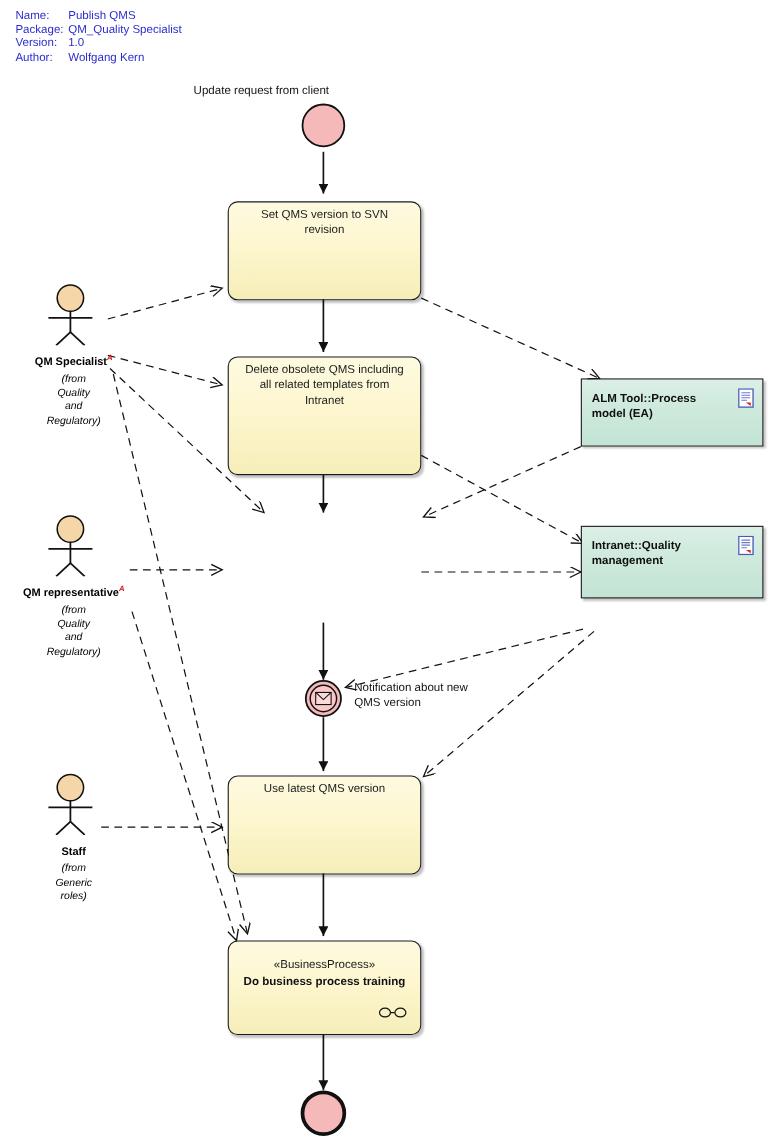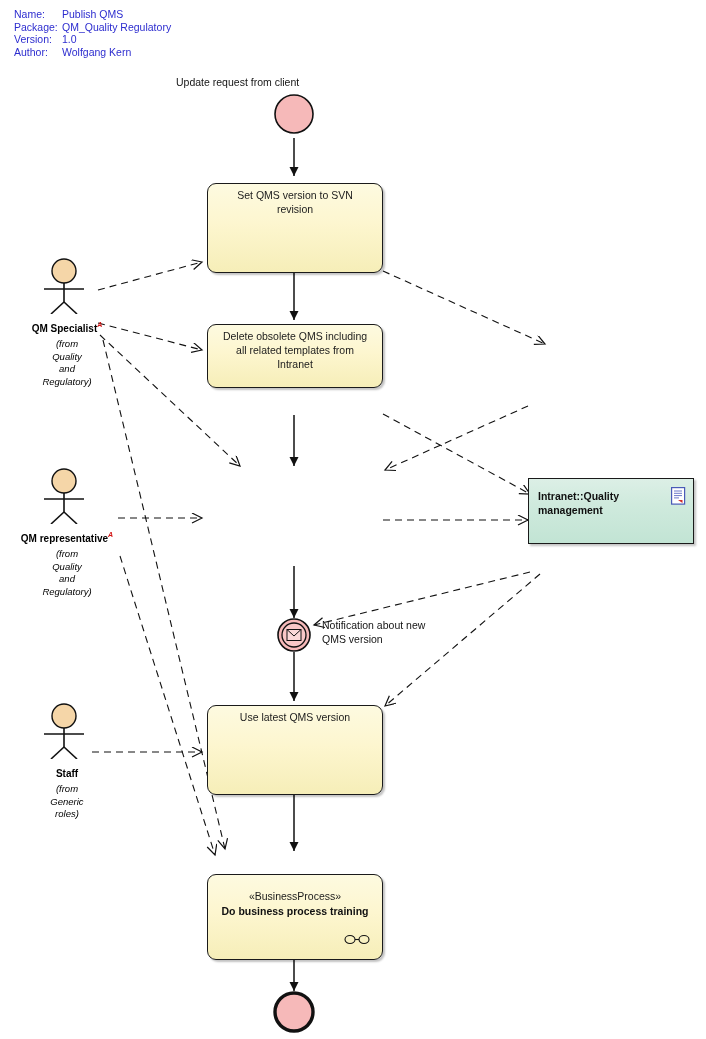--- a/index.html
+++ b/index.html
@@ -71,21 +71,21 @@
 
 <div id="canvas">
 
   <div class="meta">
     <div class="meta-row">
       <span class="meta-key">Name:</span>
       <span class="meta-val">Publish QMS</span>
     </div>
     <div class="meta-row">
       <span class="meta-key">Package:</span>
-      <span class="meta-val">QM_Quality Regulatory</span>
+      <span class="meta-val">QM_Quality Specialist</span>
     </div>
     <div class="meta-row">
       <span class="meta-key">Version:</span>
       <span class="meta-val">1.0</span>
     </div>
     <div class="meta-row">
       <span class="meta-key">Author:</span>
       <span class="meta-val">Wolfgang Kern</span>
     </div>
   </div>
@@ -140,30 +140,30 @@
   <div class="lbl" style="left:176px;top:76px;">Update request from client</div>
   <svg class="layer" viewBox="0 0 706 1039">
     <circle cx="294" cy="114" r="19" fill="#f6b9b9" stroke="#111" stroke-width="1.6"></circle>
     <circle cx="294" cy="1012" r="19" fill="#f6b9b9" stroke="#111" stroke-width="3.4"></circle>
   </svg>
 
   <div class="node activity" style="left:207px;top:183px;width:176px;height:90px;">
     <span>Set QMS version to SVN revision</span>
   </div>
 
-  <div class="node activity" style="left:207px;top:324px;width:176px;height:64px;">
+  <div class="node activity" style="left:207px;top:324px;width:176px;height:108px;">
     <span>Delete obsolete QMS including all related templates from Intranet</span>
   </div>
 
 
   <div class="node activity" style="left:207px;top:705px;width:176px;height:90px;">
     <span>Use latest QMS version</span>
   </div>
 
-  <div class="node activity top-text" style="left:207px;top:855px;width:176px;height:86px;margin-top:19px;">
+  <div class="node activity top-text" style="left:207px;top:855px;width:176px;height:86px;">
     <div style="width:100%;text-align:center;">
       <span class="stereo">«BusinessProcess»</span>
       <span class="bp-name">Do business process training</span>
     </div>
     <svg class="bp-icon" viewBox="0 0 26 11">
       <ellipse cx="6" cy="5.5" rx="5" ry="4" fill="none" stroke="#111" stroke-width="1.1"></ellipse>
       <ellipse cx="20" cy="5.5" rx="5" ry="4" fill="none" stroke="#111" stroke-width="1.1"></ellipse>
       <line x1="11" y1="5.5" x2="15" y2="5.5" stroke="#111" stroke-width="1.1"></line>
     </svg>
   </div>
@@ -172,20 +172,31 @@
     <circle cx="294" cy="635" r="16" fill="#f6b9b9" stroke="#111" stroke-width="1.6"></circle>
     <circle cx="294" cy="635" r="12" fill="#f9c7c7" stroke="#111" stroke-width="1.3"></circle>
     <rect x="287" y="629.5" width="14" height="11" fill="#fbd9d9" stroke="#111" stroke-width="1"></rect>
     <path d="M287,629.5 L294,636 L301,629.5" fill="none" stroke="#111" stroke-width="1"></path>
   </svg>
   <div class="sig-label" style="left:322px;top:618px;">
     <div>Notification about new</div>
     <div>QMS version</div>
   </div>
 
+  <div class="node artifact" style="left:528px;top:344px;width:166px;height:62px;">
+    <span>ALM Tool::Process model (EA)</span>
+    <svg class="doc-icon" viewBox="0 0 15 18">
+      <rect x="0.6" y="0.6" width="13" height="16.5" fill="#ffffff" stroke="#4a5ab8" stroke-width="1.2"></rect>
+      <line x1="3" y1="4" x2="11" y2="4" stroke="#6b79c9" stroke-width="1"></line>
+      <line x1="3" y1="6.3" x2="11" y2="6.3" stroke="#6b79c9" stroke-width="1"></line>
+      <line x1="3" y1="8.6" x2="11" y2="8.6" stroke="#6b79c9" stroke-width="1"></line>
+      <line x1="3" y1="10.9" x2="8" y2="10.9" stroke="#6b79c9" stroke-width="1"></line>
+      <path d="M7,13 L11.5,13 L11.5,16 z" fill="#d02b2b"></path>
+    </svg>
+  </div>
 
   <div class="node artifact" style="left:528px;top:478px;width:166px;height:66px;">
     <span>Intranet::Quality management</span><br>
     <svg class="doc-icon" viewBox="0 0 15 18">
       <rect x="0.6" y="0.6" width="13" height="16.5" fill="#ffffff" stroke="#4a5ab8" stroke-width="1.2"></rect>
       <line x1="3" y1="4" x2="11" y2="4" stroke="#6b79c9" stroke-width="1"></line>
       <line x1="3" y1="6.3" x2="11" y2="6.3" stroke="#6b79c9" stroke-width="1"></line>
       <line x1="3" y1="8.6" x2="11" y2="8.6" stroke="#6b79c9" stroke-width="1"></line>
       <line x1="3" y1="10.9" x2="8" y2="10.9" stroke="#6b79c9" stroke-width="1"></line>
       <path d="M7,13 L11.5,13 L11.5,16 z" fill="#d02b2b"></path>

